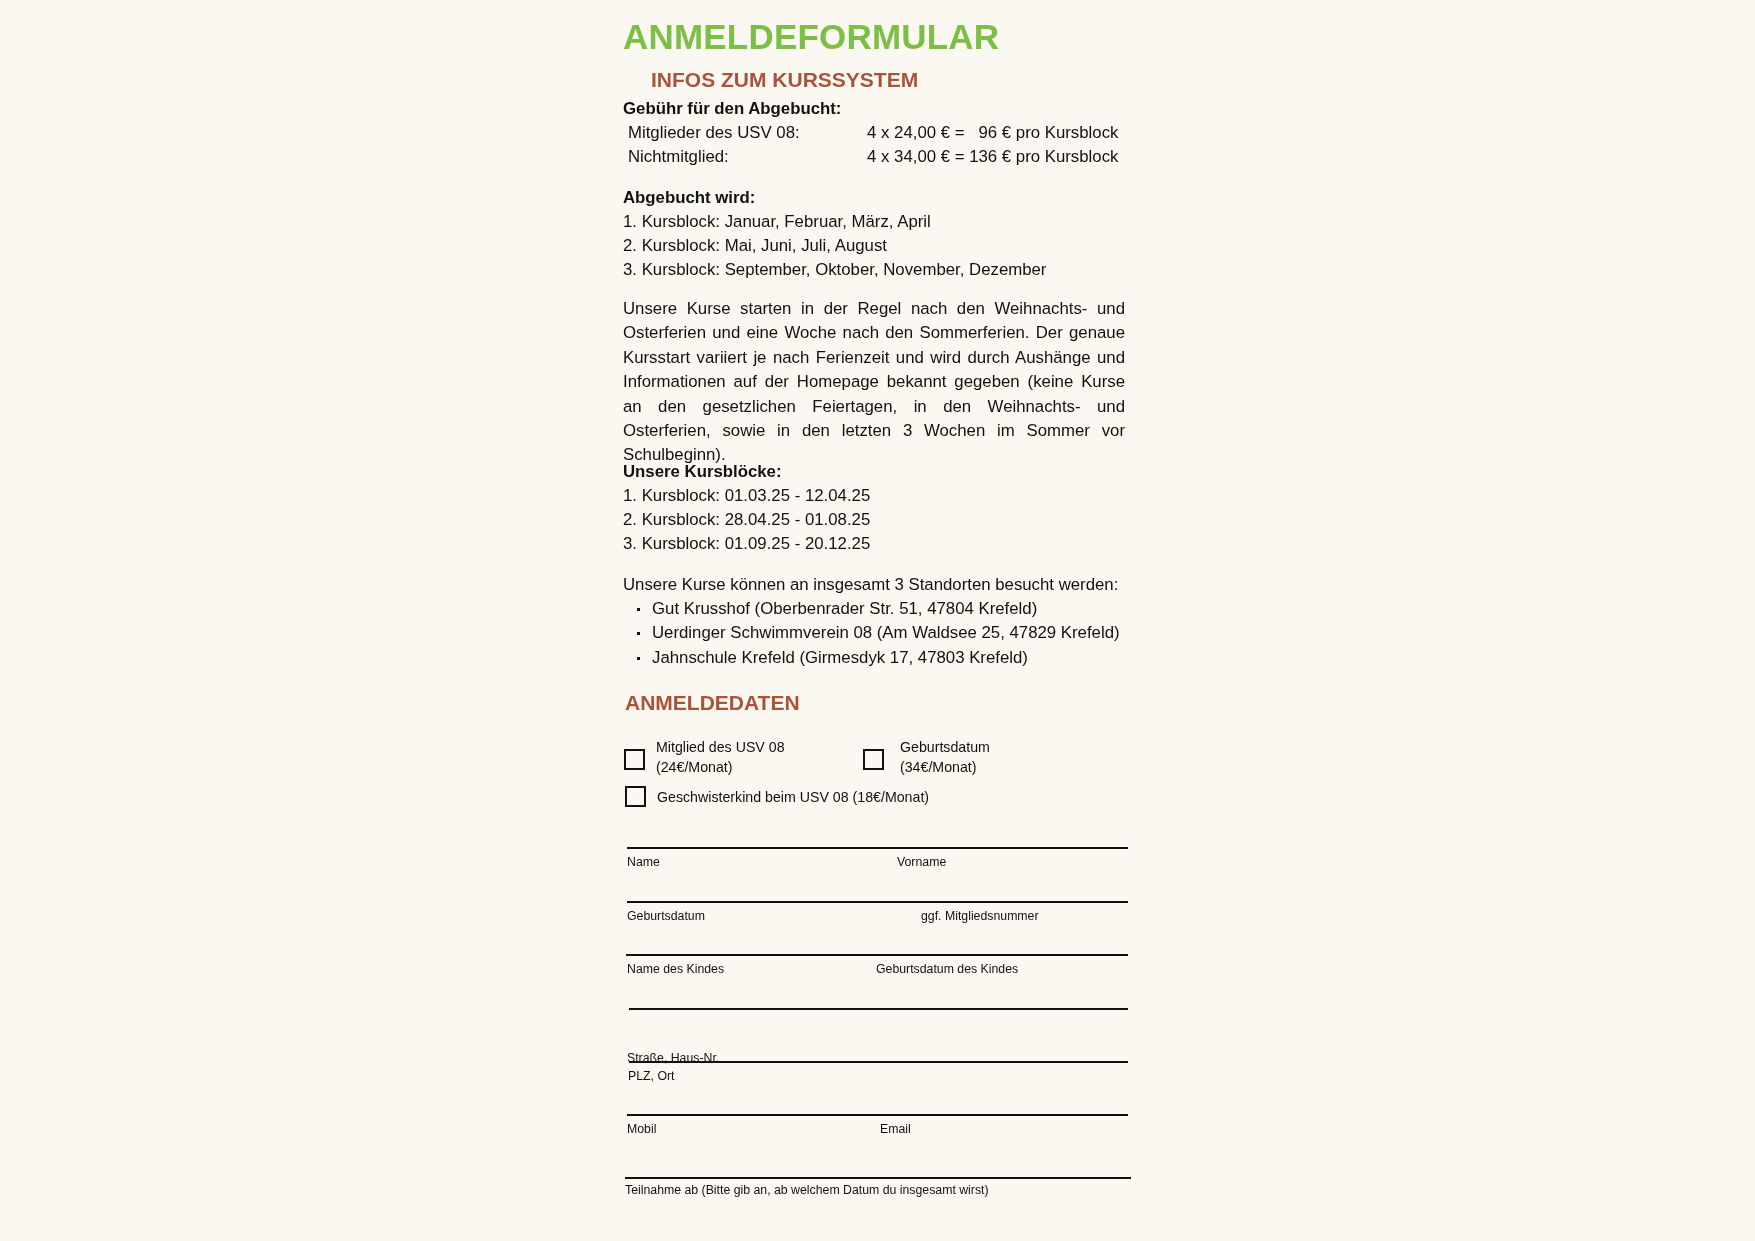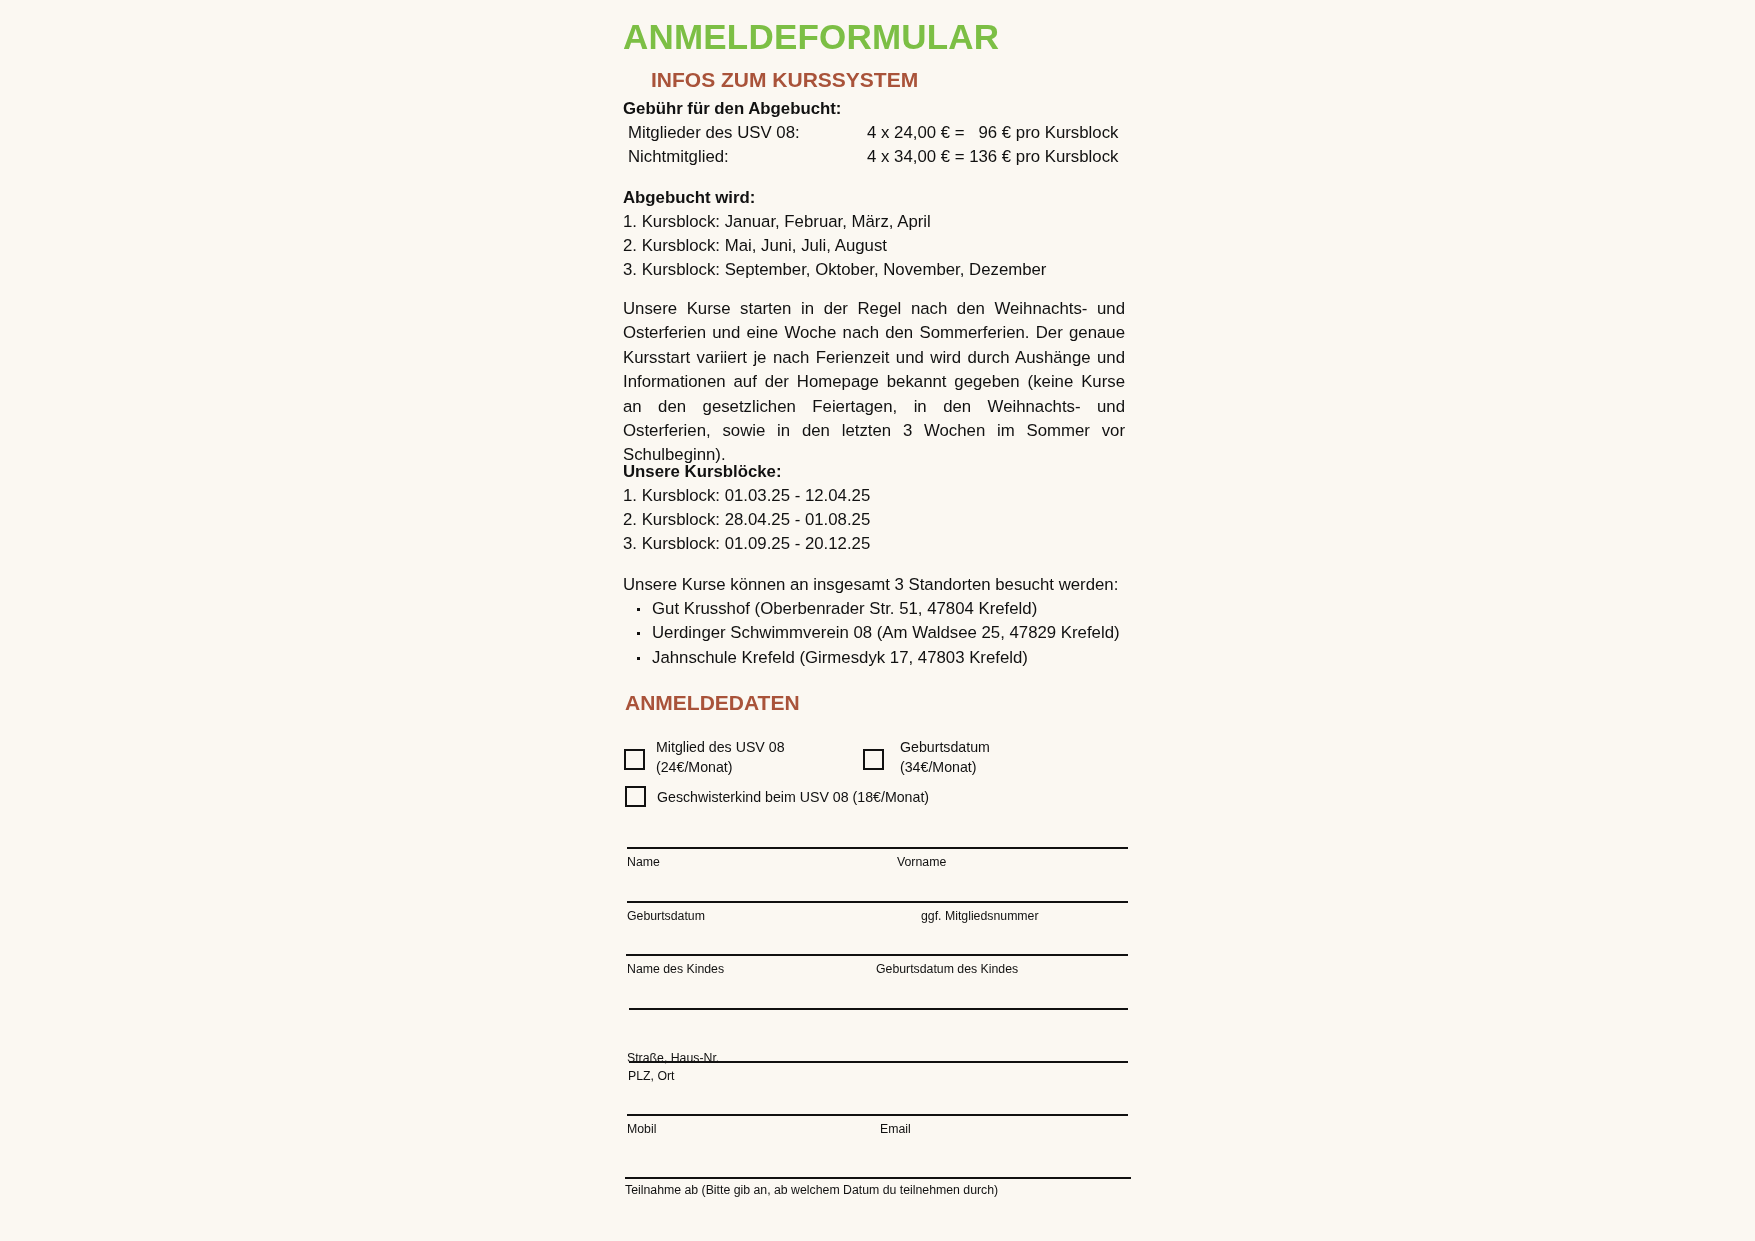--- a/index.html
+++ b/index.html
@@ -119,15 +119,15 @@
   <div class="flabel" style="left:4px; top:1016px;margin-top:35px;">Straße, Haus-Nr.</div>
 
   <div class="rule" style="left:6px; top:1061px; width:499px;"></div>
   <div class="flabel" style="left:5px; top:1069px;">PLZ, Ort</div>
 
   <div class="rule" style="left:4px; top:1114px; width:501px;"></div>
   <div class="flabel" style="left:4px; top:1122px;">Mobil</div>
   <div class="flabel" style="left:257px; top:1122px;">Email</div>
 
   <div class="rule" style="left:2px; top:1177px; width:506px;"></div>
-  <div class="flabel" style="left:2px; top:1183px;">Teilnahme ab (Bitte gib an, ab welchem Datum du teilnehmen durch)</div>
+  <div class="flabel" style="left:2px; top:1183px;">Teilnahme ab (Bitte gib an, ab welchem Datum du insgesamt wirst)</div>
 
 </div>
 
 </body></html>

